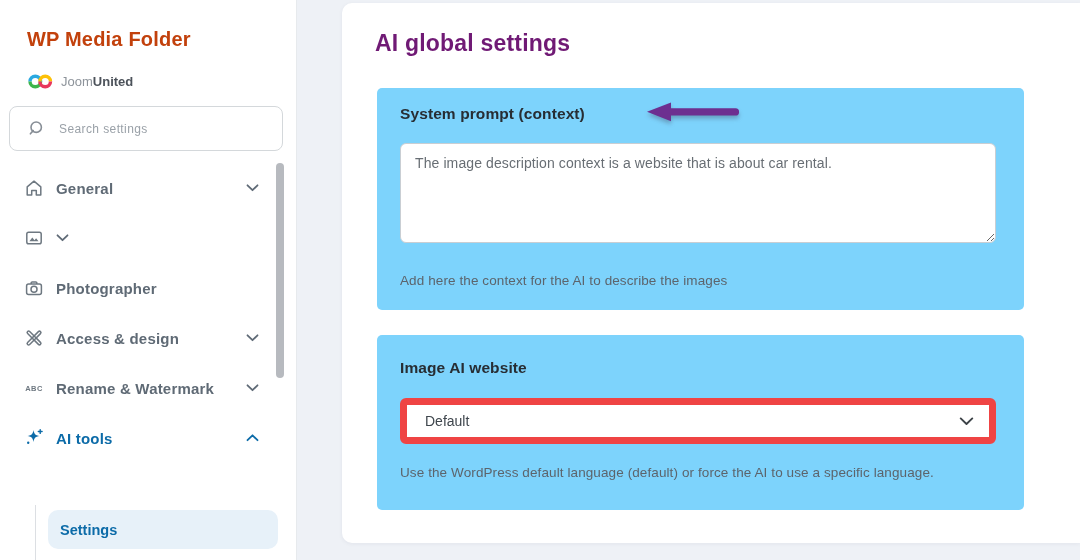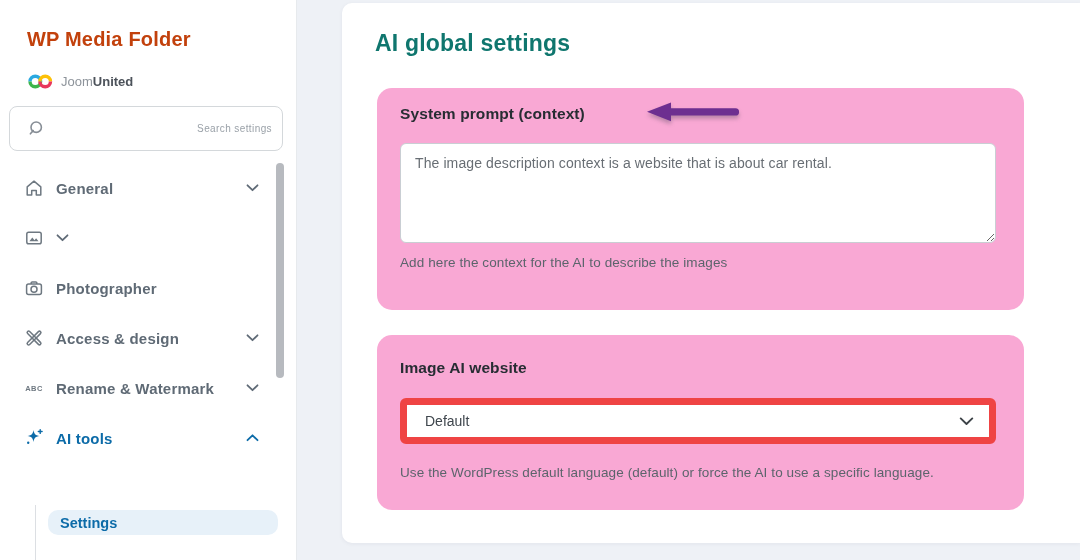--- a/index.html
+++ b/index.html
@@ -22,68 +22,68 @@
   .brand-row { display:flex; align-items:center; gap:7px; margin-top:21px; }
   .brand-text { font-size:13px; color:#8d939a; }
   .brand-text b { color:#4c525a; }
 
   .search-box {
     position:absolute; left:9px; top:106px; width:274px; height:45px;
     background:#fff; border:1px solid #d4d8db; border-radius:8px;
     display:flex; align-items:center; padding-left:19px; gap:13px;
   }
   .search-input {
-    border:none; outline:none; flex:1; font-size:10px; color:#701a75;
-    font-family:inherit; letter-spacing:0.4px; background:transparent; padding-right:10px;text-align:right;
+    border:none; outline:none; flex:1; font-size:12px; color:#701a75;
+    font-family:inherit; letter-spacing:0.4px; background:transparent; padding-right:10px;
   }
   .search-input::placeholder { color:#9aa1a8; }
 
   .nav { position:absolute; left:0; top:163px; width:297px; }
   .nav-item { height:50px; display:flex; align-items:center; padding-left:24px; cursor:pointer; }
   .nav-icon { width:20px; height:20px; margin-right:12px; flex:0 0 auto; }
   .nav-label { flex:1; font-size:15px; font-weight:bold; color:#5f6a75; letter-spacing:0.2px; }
   .nav-chevron { margin-right:38px; flex:0 0 auto; display:flex; }
   .nav-item.active .nav-label { color:#0c6ba8; }
 
   .tree-line { position:absolute; left:35px; top:505px; width:1px; height:55px; background:#dcdfe3; }
   .settings-pill {
-    position:absolute; left:48px; top:510px; width:230px; height:25px;
+    position:absolute; left:48px; top:510px; width:230px; height:39px;
     background:#e7f1f9; border-radius:10px;
     display:flex; align-items:center; padding-left:12px; cursor:pointer;
   }
   .settings-pill span { font-size:14.5px; font-weight:bold; color:#0c6ba8; }
 
   .scroll-thumb {
     position:absolute; left:276px; top:163px; width:8px; height:215px;
     background:#b7babf; border-radius:4px;
   }
 
   
   .main {
     position:absolute; left:342px; top:3px; width:738px; height:540px;
     background:#ffffff; border-radius:10px 0 0 10px;
     box-shadow:0 1px 4px rgba(30,40,60,0.06);
   }
-  .main-title { margin:27px 0 0 33px; font-size:23px; font-weight:bold; color:#0f766e; letter-spacing:0.2px; }
+  .main-title { margin:27px 0 0 33px; font-size:23px; font-weight:bold; color:#701a75; letter-spacing:0.2px; }
 
   .section {
     position:absolute; left:35px; width:647px;
-    background:#f9a8d4; border-radius:15px;
+    background:#7dd3fc; border-radius:5px;
   }
   .section-prompt { top:85px; height:222px; padding:17px 28px 0 23px; }
   .section-language { top:332px; height:175px; padding:24px 28px 0 23px; }
   .section-heading { font-size:15.5px; font-weight:bold; color:#272d33; letter-spacing:0.1px; }
 
   .prompt-textarea {
     display:block; margin-top:20px; width:100%; height:100px;
     border:1px solid #c9ced3; border-radius:6px; background:#fff;
     padding:11px 14px; font-family:inherit; font-size:14px; color:#686e74;
     letter-spacing:0.1px; resize:vertical; outline:none;
   }
-  .help-text { margin-top:12px; font-size:13.5px; color:#5c646c; letter-spacing:0.1px; }
+  .help-text { margin-top:30px; font-size:13.5px; color:#5c646c; letter-spacing:0.1px; }
 
   .select-box {
     margin-top:21px; width:100%; height:46px;
     border:7px solid #ef4444; border-radius:6px; background:#fff;
     display:flex; align-items:center; justify-content:space-between;
     padding:0 15px 0 18px; cursor:pointer;
   }
   .select-value { font-size:14px; color:#3f464d; }
   .section-language .help-text { margin-top:21px; }
 

